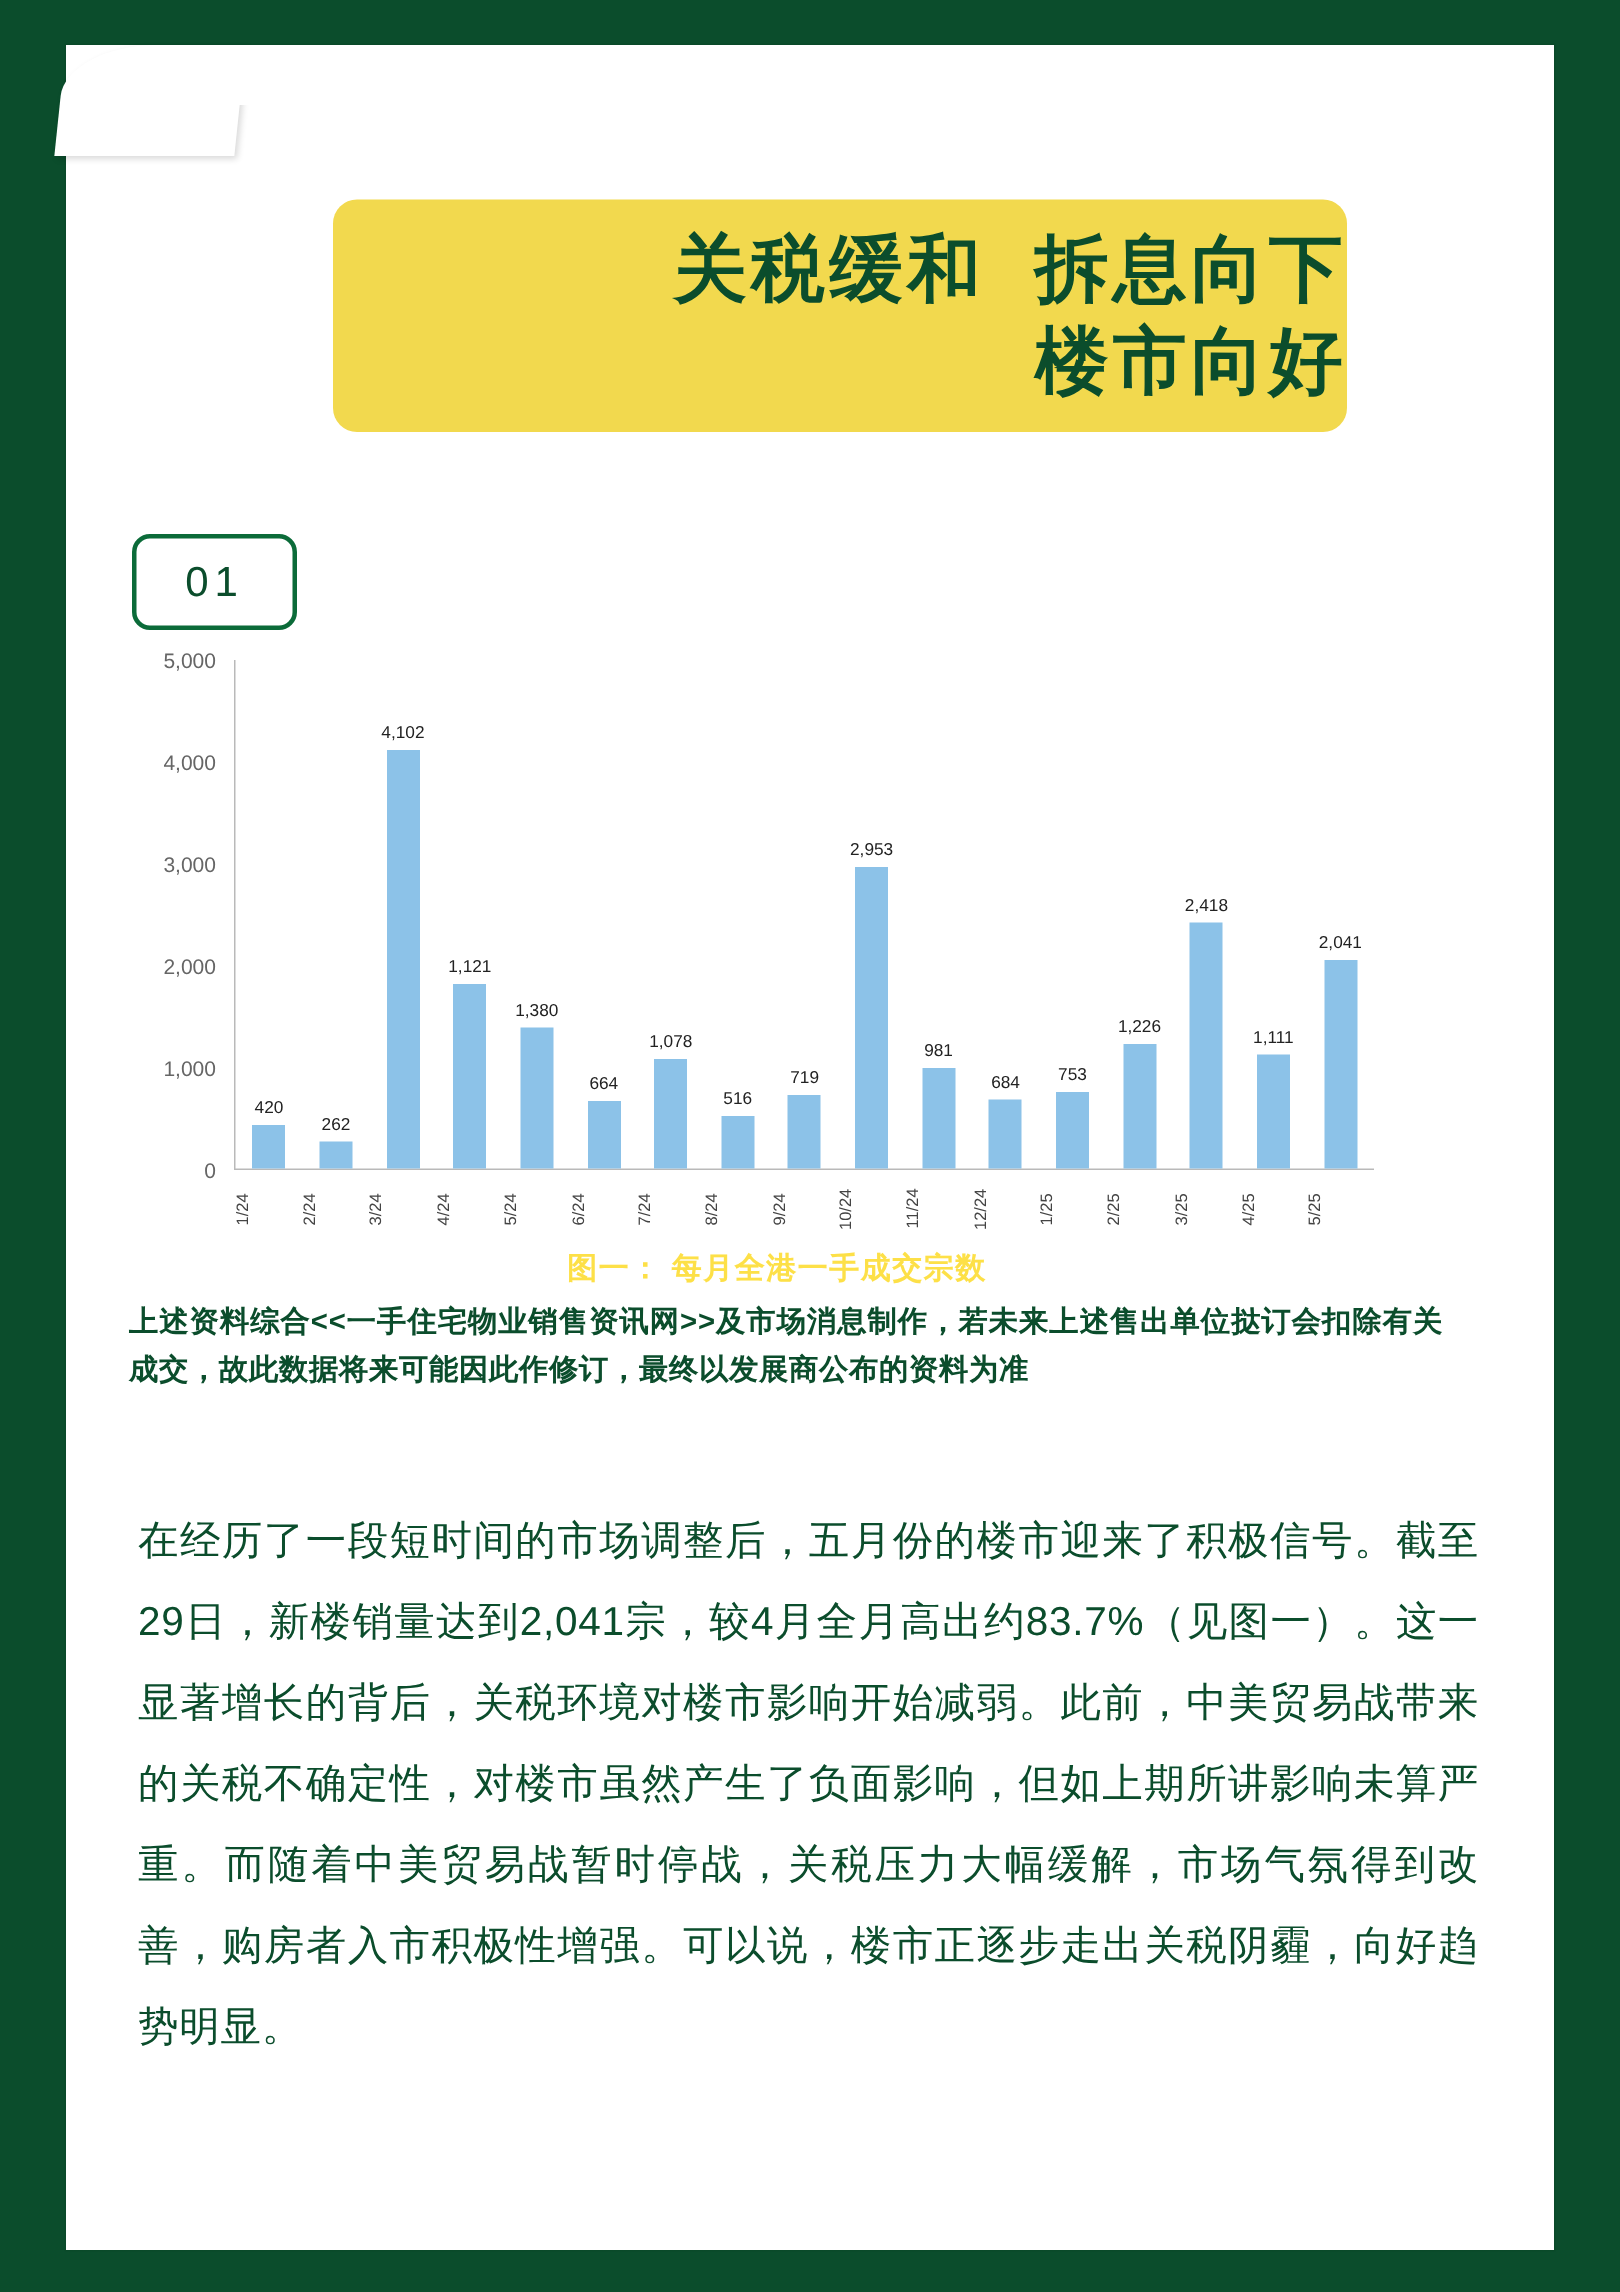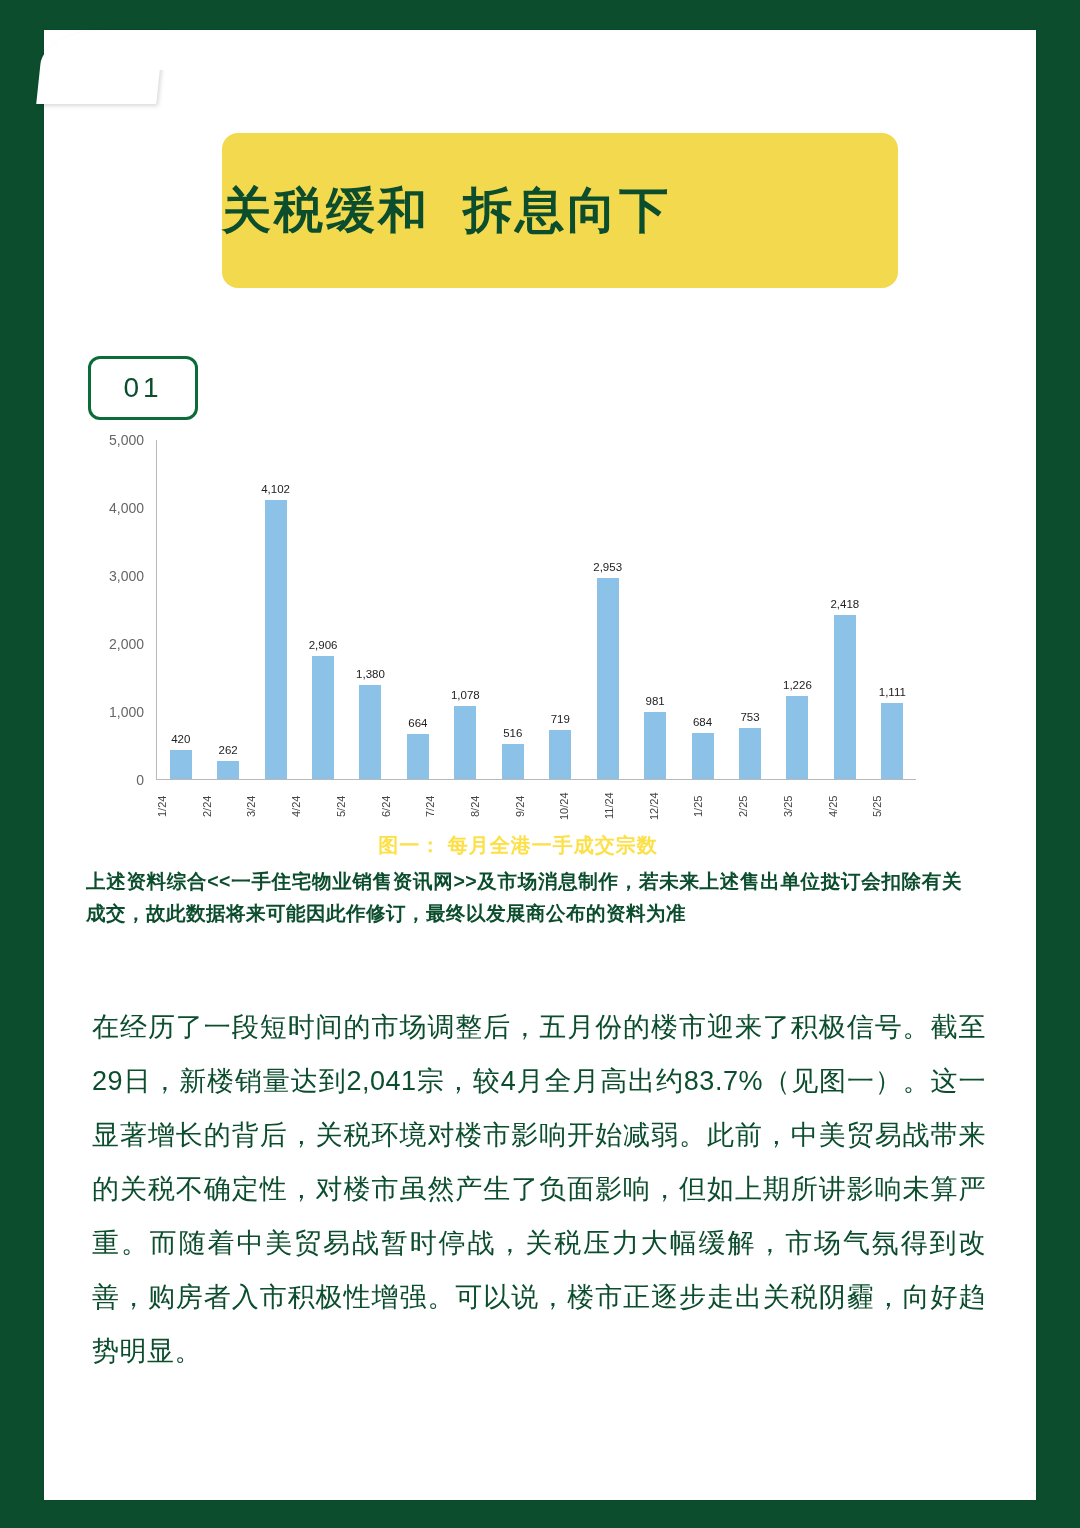--- a/index.html
+++ b/index.html
@@ -54,21 +54,21 @@
 
   .title-box {
     position: absolute;
     left: 222px;
     top: 133px;
     width: 676px;
     height: 155px;
     background: #f2d94e;
     border-radius: 16px;
     display: flex;
-    align-items: flex-start;
+    align-items: flex-end;
     justify-content: center;
     flex-direction: column;
   }
   .title-line {
     color: #0b4d2c;
     font-size: 49px;
     font-weight: bold;
     letter-spacing: 3px;
     line-height: 1.24;
     text-align: center;
@@ -220,20 +220,21 @@
 </head>
 <body>
 
 <div class="page-frame">
   <div class="paper"></div>
   <div class="curl"></div>
   <div class="curl2"></div>
 
   <div class="title-box">
     <div class="title-line">关税缓和  拆息向下</div>
+    <div class="title-line">楼市向好</div>
   </div>
 
   <div class="section-badge">01</div>
 
   <div class="chart-wrap">
     <div class="chart-inner">
       <div class="y-axis-labels">
           <div class="y-tick" style="top: 340px;">0</div>
           <div class="y-tick" style="top: 272px;">1,000</div>
           <div class="y-tick" style="top: 204px;">2,000</div>
@@ -249,21 +250,21 @@
             </div>
             <div class="bar-col">
               <div class="bar-label" style="bottom: 22.816px;">262</div>
               <div class="bar" style="height: 17.816px; background: rgb(140, 194, 232);"></div>
             </div>
             <div class="bar-col">
               <div class="bar-label" style="bottom: 283.936px;">4,102</div>
               <div class="bar" style="height: 278.936px; background: rgb(140, 194, 232);"></div>
             </div>
             <div class="bar-col">
-              <div class="bar-label" style="bottom: 127.944px;">2,906</div>
+              <div class="bar-label" style="bottom: 127.944px;">1,121</div>
               <div class="bar" style="height: 122.944px; background: rgb(140, 194, 232);"></div>
             </div>
             <div class="bar-col">
               <div class="bar-label" style="bottom: 98.84px; text-align: right;">1,380</div>
               <div class="bar" style="height: 93.84px; background: rgb(140, 194, 232);"></div>
             </div>
             <div class="bar-col">
               <div class="bar-label" style="bottom: 50.152px;">664</div>
               <div class="bar" style="height: 45.152px; background: rgb(140, 194, 232);"></div>
             </div>
@@ -299,20 +300,24 @@
               <div class="bar-label" style="bottom: 88.368px;">1,226</div>
               <div class="bar" style="height: 83.368px; background: rgb(140, 194, 232);"></div>
             </div>
             <div class="bar-col">
               <div class="bar-label" style="bottom: 169.424px;">2,418</div>
               <div class="bar" style="height: 164.424px; background: rgb(140, 194, 232);"></div>
             </div>
             <div class="bar-col">
               <div class="bar-label" style="bottom: 80.548px;">1,111</div>
               <div class="bar" style="height: 75.548px; background: rgb(140, 194, 232);"></div>
+            </div>
+            <div class="bar-col">
+              <div class="bar-label" style="bottom: 143.788px;">2,041</div>
+              <div class="bar" style="height: 138.788px; background: rgb(140, 194, 232);"></div>
             </div>
           </div>
       </div>
       <div class="x-axis-labels">
           <div class="x-tick">1/24</div>
           <div class="x-tick">2/24</div>
           <div class="x-tick">3/24</div>
           <div class="x-tick">4/24</div>
           <div class="x-tick">5/24</div>
           <div class="x-tick">6/24</div>

